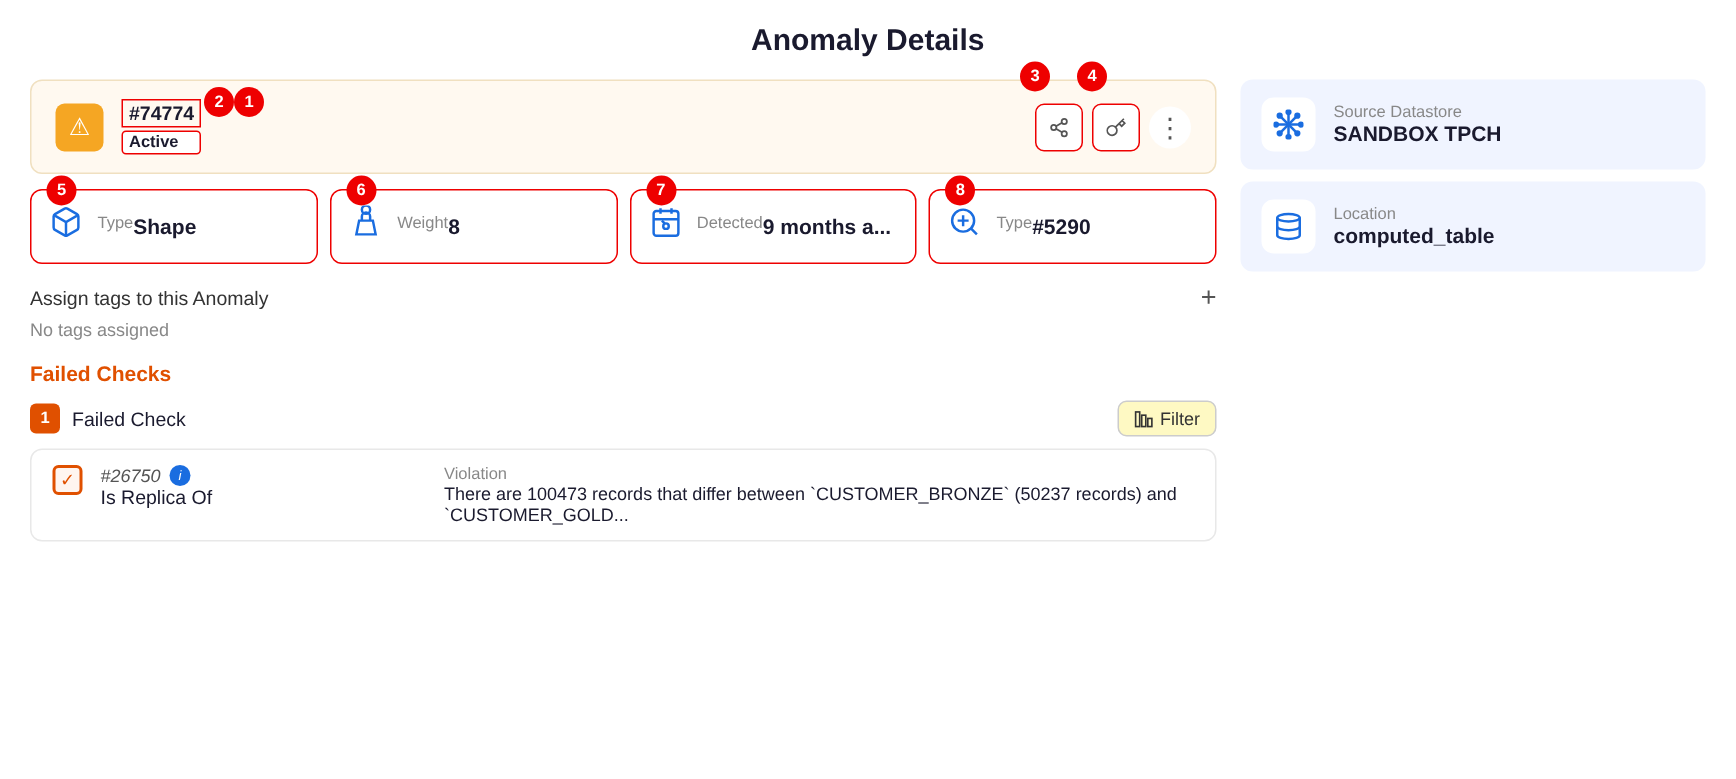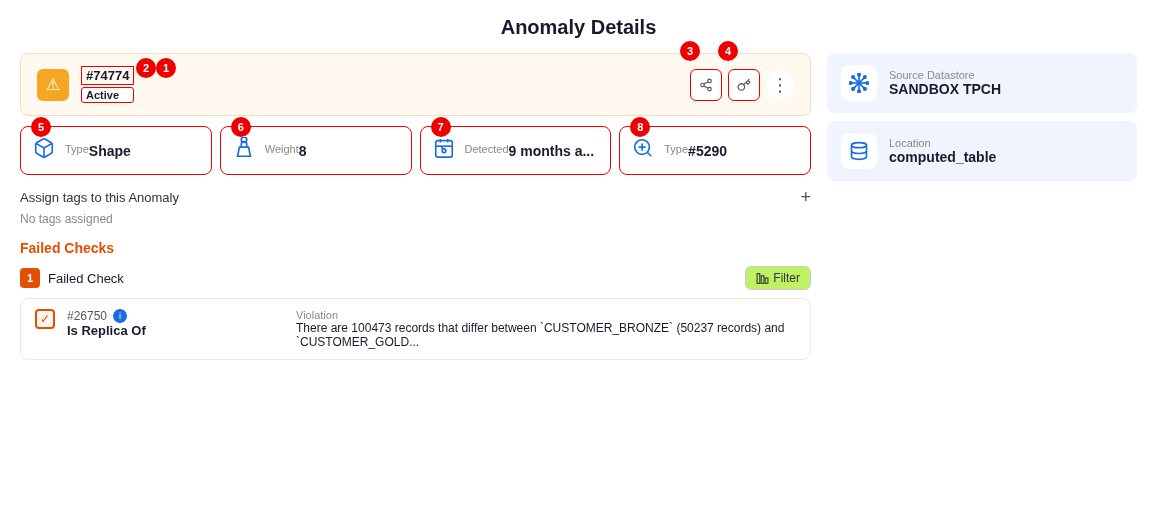--- a/index.html
+++ b/index.html
@@ -228,21 +228,21 @@
     .filter-btn {
       margin-left: auto;
       border: 1px solid #ccc;
       border-radius: 6px;
       padding: 4px 10px;
       font-size: 12px;
       cursor: pointer;
       display: flex;
       align-items: center;
       gap: 4px;
-      background: #bef264;
+      background: #fef9c3;
       color: #333;
     }
 
     
     .check-row {
       border: 1px solid #e8e8e8;
       border-radius: 8px;
       padding: 10px 14px;
       display: flex;
       align-items: flex-start;
@@ -259,40 +259,41 @@
       align-items: center;
       justify-content: center;
       flex-shrink: 0;
       color: #e05000;
       font-size: 12px;
     }
     .check-id-row {
       display: flex;
       align-items: center;
       gap: 6px;
+      font-style: italic;
     }
     .check-id {
       font-size: 12px;
       color: #555;
     }
     .info-dot {
       width: 14px;
       height: 14px;
       border-radius: 50%;
       background: #1a6de0;
       color: white;
       font-size: 9px;
       display: flex;
       align-items: center;
       justify-content: center;
       cursor: pointer;
     }
     .check-name {
       font-size: 13px;
-      font-weight: 700;
+      font-weight: 400;
       color: #1a1a2e;
     }
     .violation-section {
       margin-left: auto;
     }
     .violation-label {
       font-size: 11px;
       color: #888;
     }
     .violation-text {

